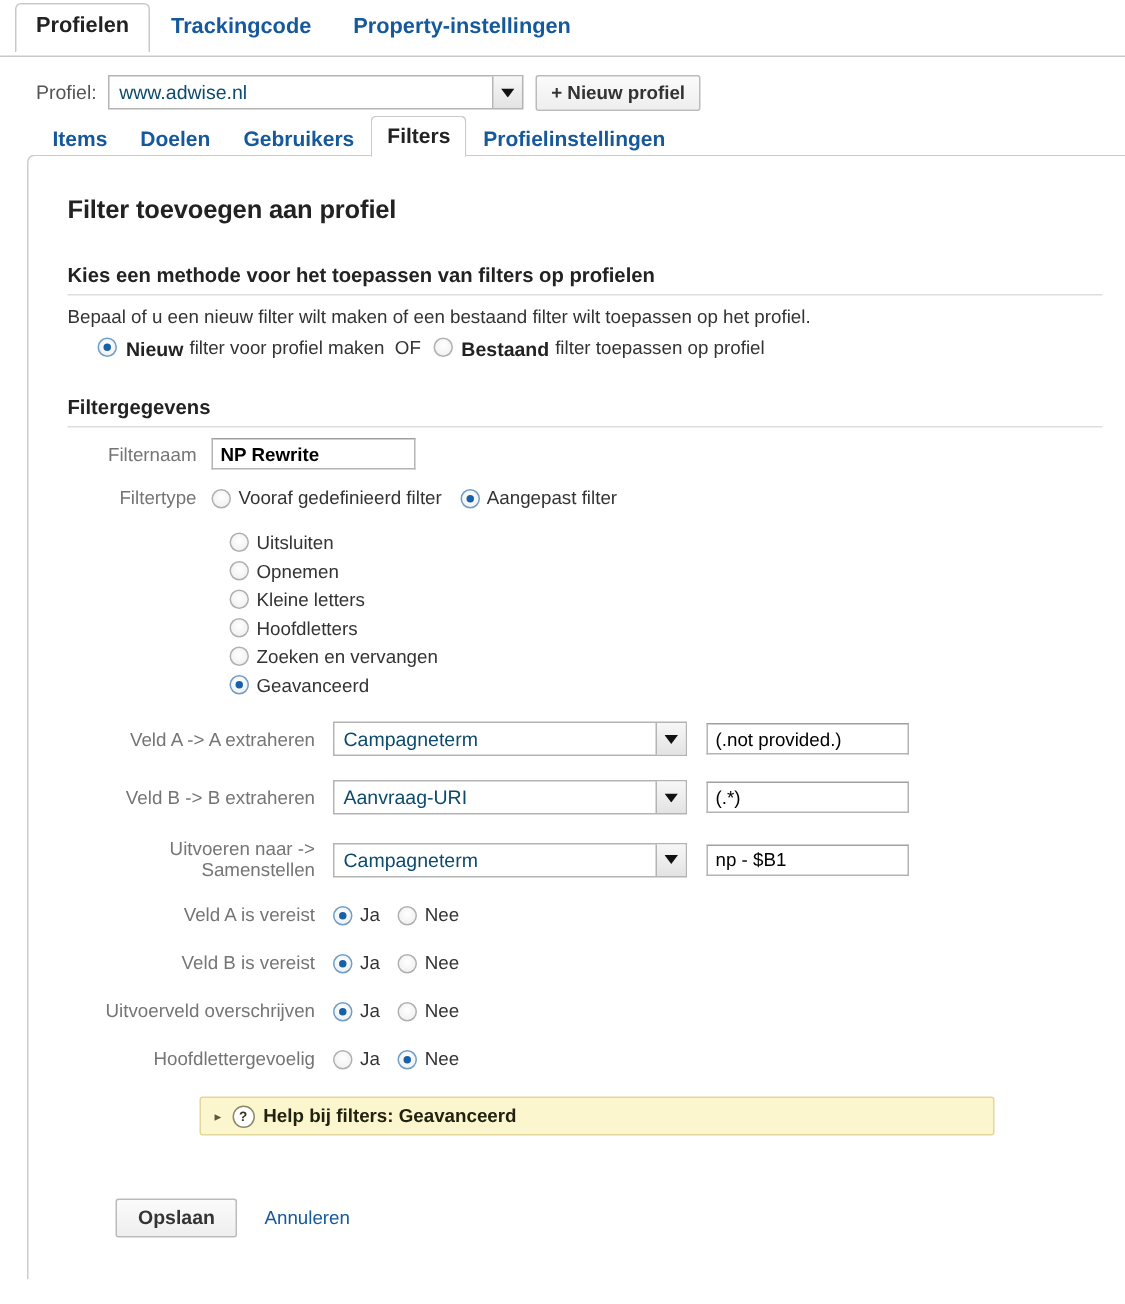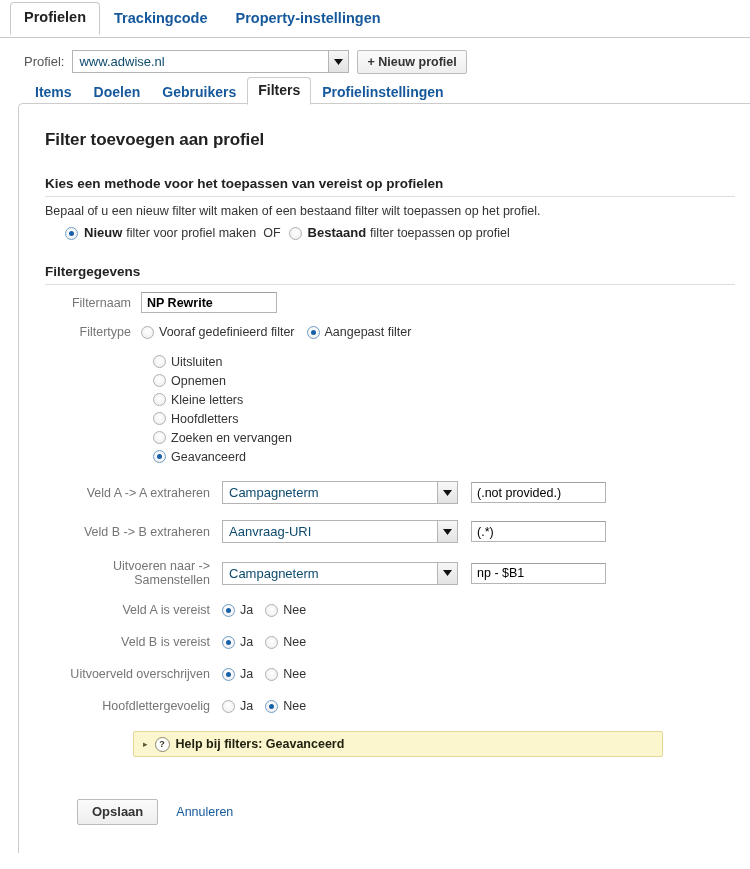--- a/index.html
+++ b/index.html
@@ -203,21 +203,21 @@
     position: absolute;
     left: 50%; top: 50%;
     width: 5px; height: 5px;
     margin: -2.5px 0 0 -2.5px;
     border-radius: 50%;
     background: #1761a8;
   }
 
   .method-row {
     display: flex;
-    align-items: flex-end;
+    align-items: flex-start;
     padding-left: 20px;
     margin-bottom: 13px;
   }
   .method-strong {
     font-size: 13px;
     font-weight: bold;
     color: #222222;
     margin: 0 4px 0 6px;
   }
   .method-rest {
@@ -431,21 +431,21 @@
     <div class="sub-tab">Doelen</div>
     <div class="sub-tab">Gebruikers</div>
     <div class="sub-tab active">Filters</div>
     <div class="sub-tab">Profielinstellingen</div>
   </div>
 
 <div class="panel">
 
   <h1 class="page-title">Filter toevoegen aan profiel</h1>
 
-  <h2 class="section-title">Kies een methode voor het toepassen van vereist op profielen</h2>
+  <h2 class="section-title">Kies een methode voor het toepassen van filters op profielen</h2>
   <div class="divider"></div>
   <p class="section-desc">Bepaal of u een nieuw filter wilt maken of een bestaand filter wilt toepassen op het profiel.</p>
 
   <div class="method-row">
     <span class="radio checked"></span>
     <span class="method-strong">Nieuw</span>
     <span class="method-rest">filter voor profiel maken</span>
     <span class="method-or">OF</span>
     <span class="radio"></span>
     <span class="method-strong">Bestaand</span>

